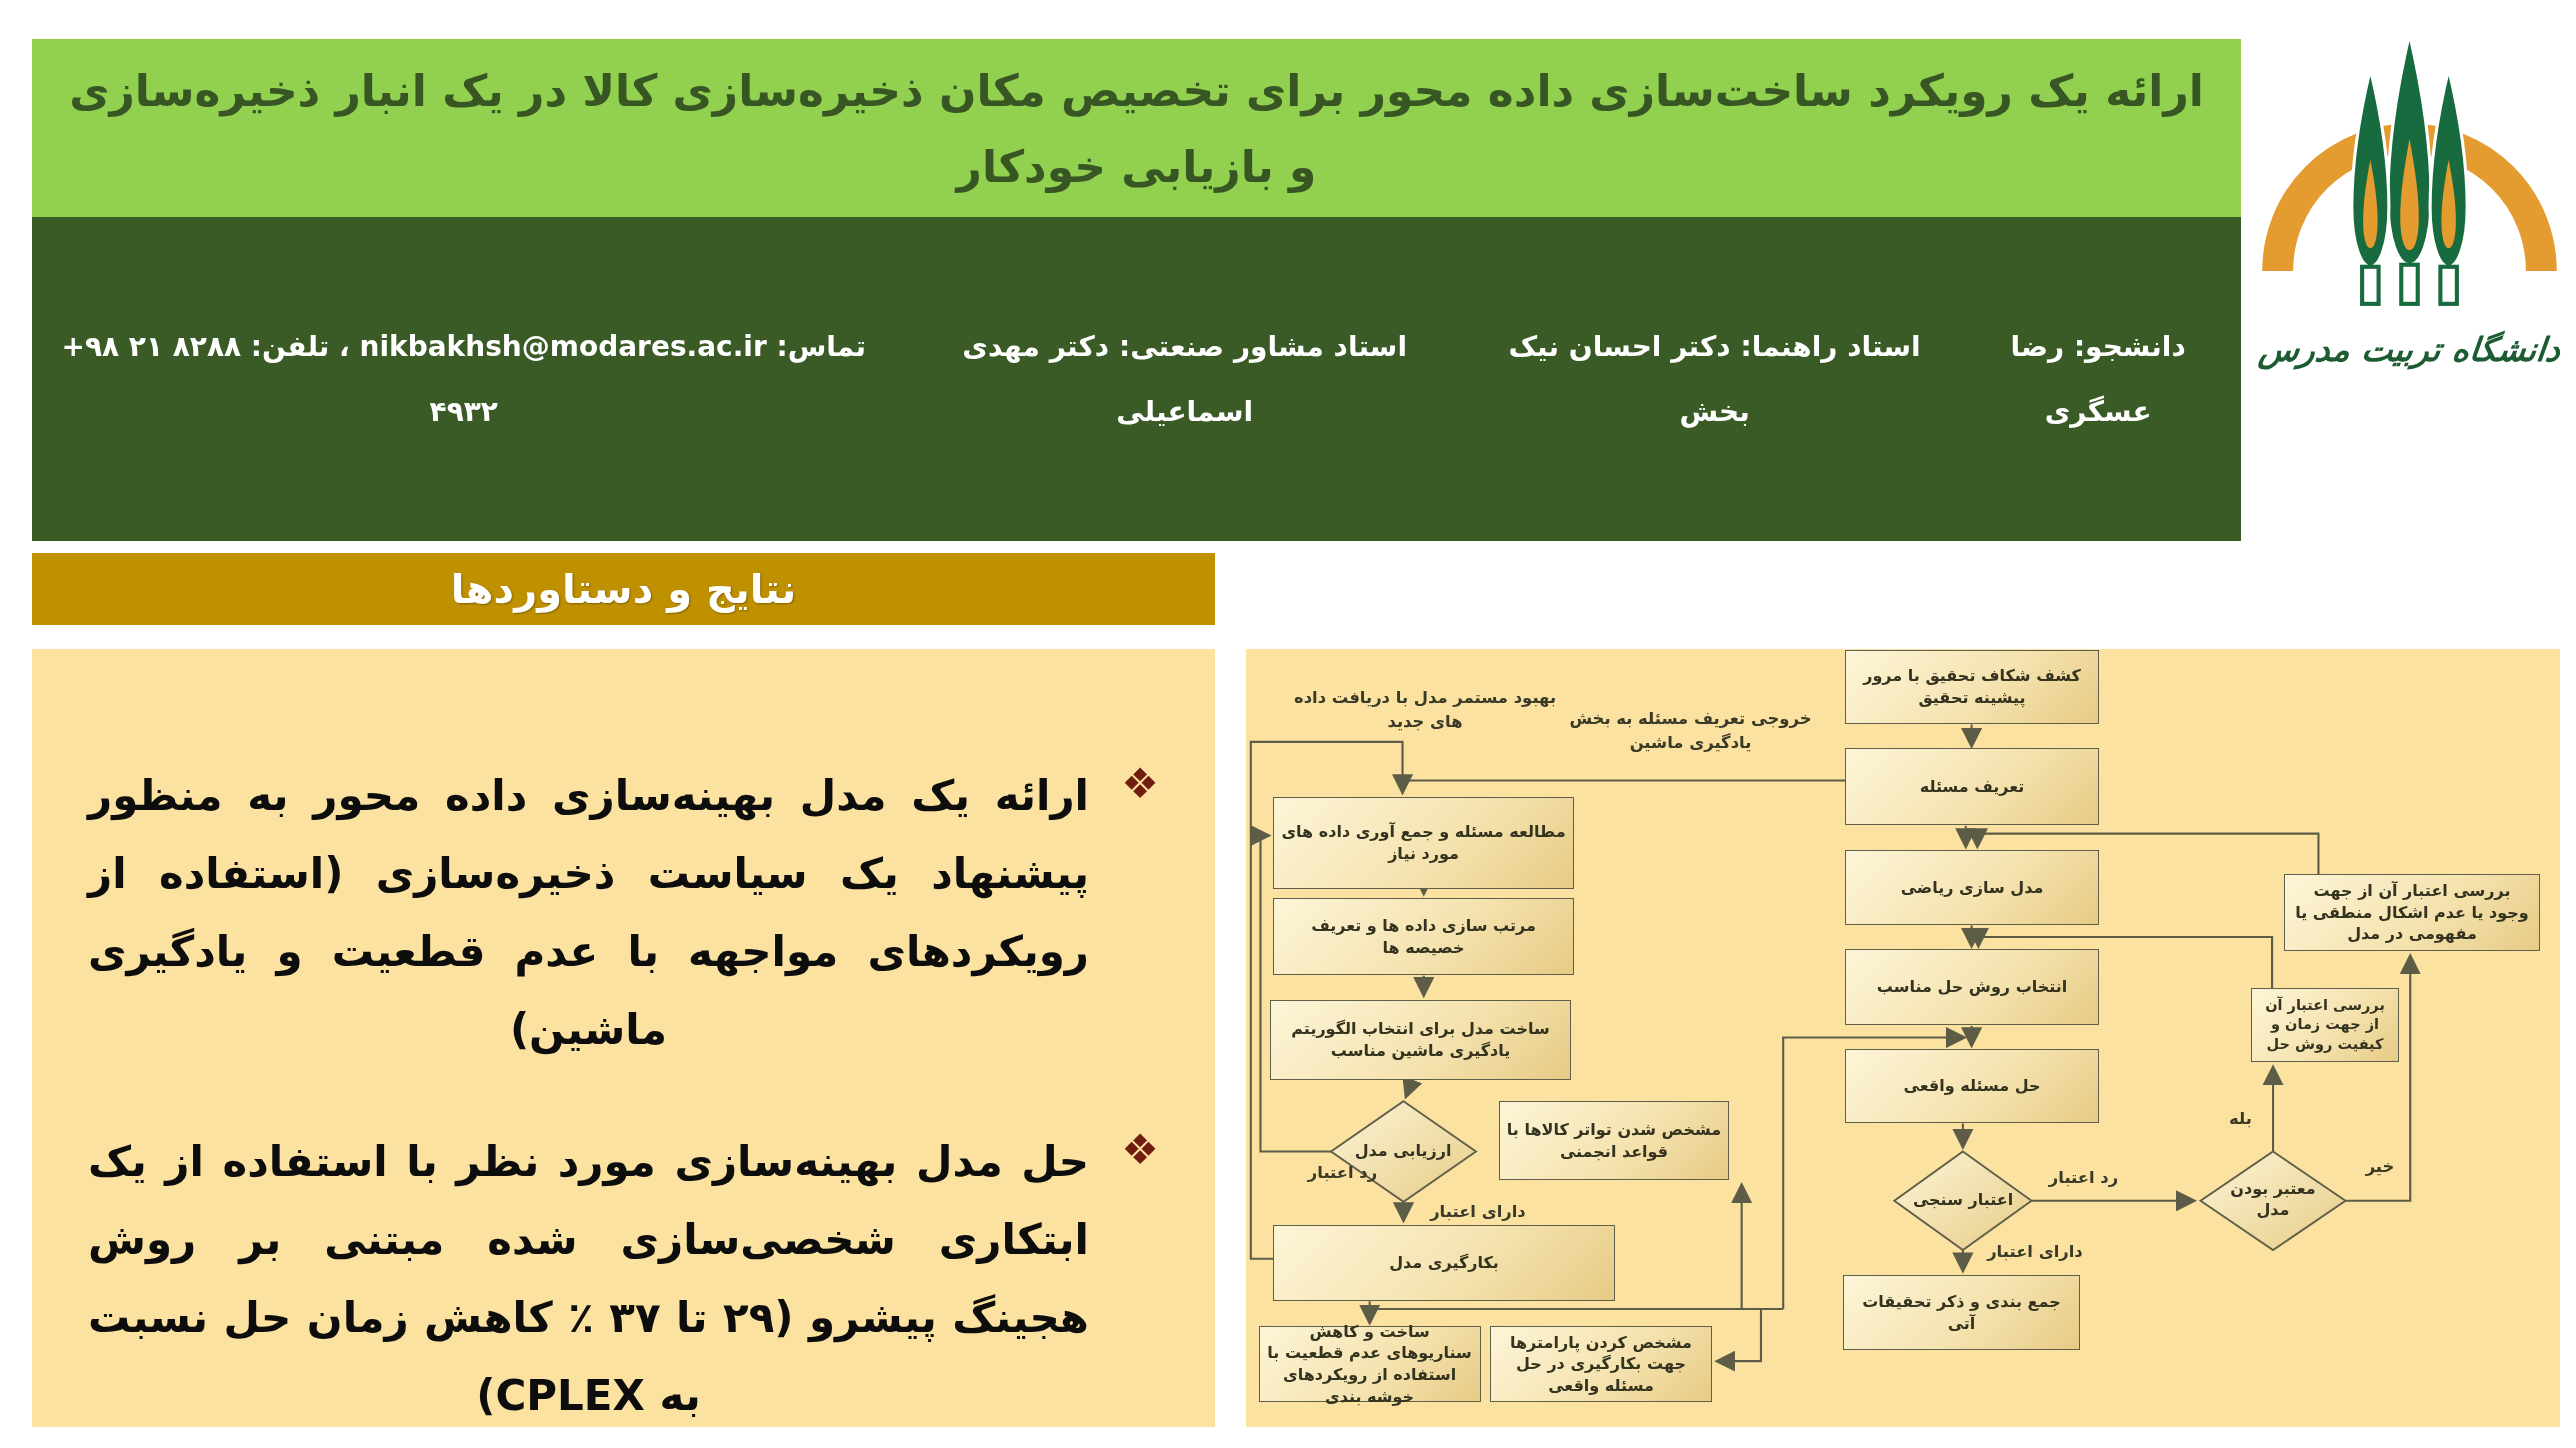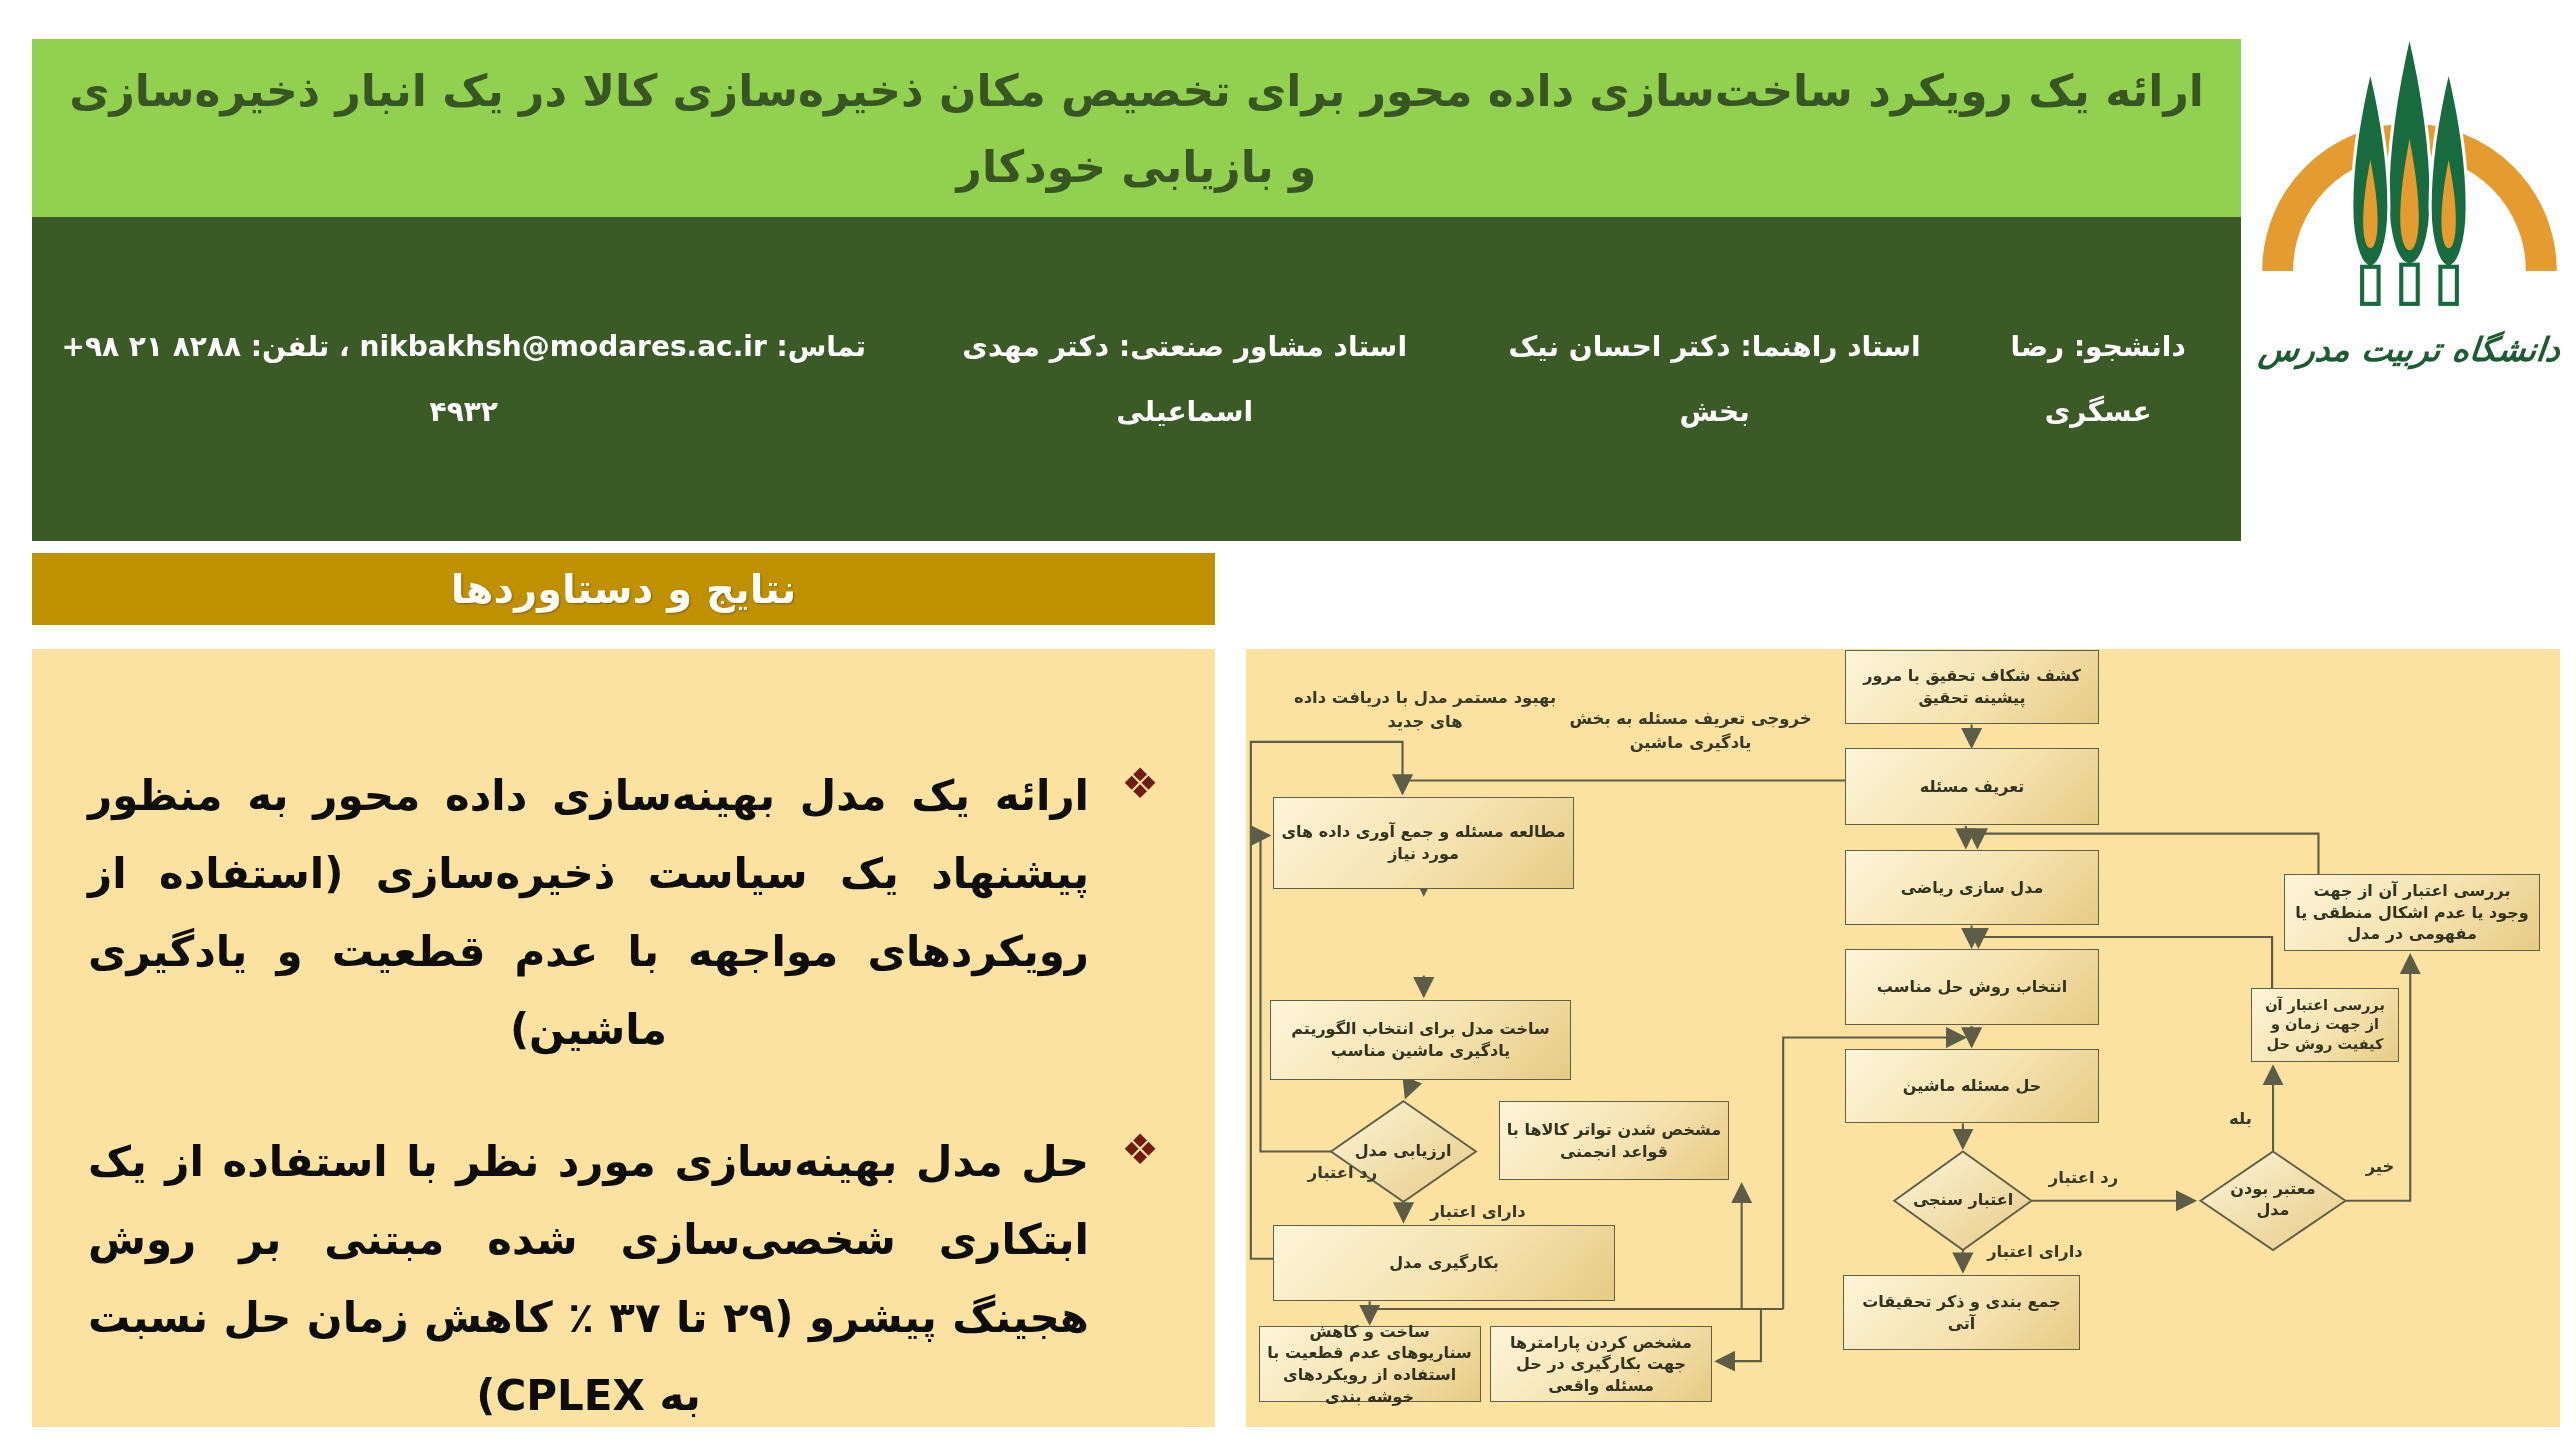--- a/index.html
+++ b/index.html
@@ -135,25 +135,26 @@
         <polygon points="163,468 238,520 163,572 88,520"></polygon>
         <polygon points="742,520 813,571 742,622 671,571"></polygon>
         <polygon points="1063,520 1138,571 1063,622 988,571"></polygon>
       </g>
     </svg>
 
     <div class="fbox" style="left:599px;top:1px;width:254px;height:74px;">کشف شکاف تحقیق با مرور پیشینه تحقیق</div>
     <div class="fbox" style="left:599px;top:99px;width:254px;height:77px;">تعریف مسئله</div>
     <div class="fbox" style="left:599px;top:201px;width:254px;height:75px;">مدل سازی ریاضی</div>
     <div class="fbox" style="left:599px;top:300px;width:254px;height:76px;">انتخاب روش حل مناسب</div>
-    <div class="fbox" style="left:599px;top:400px;width:254px;height:74px;">حل مسئله ماشین</div>
+    <div class="fbox" style="left:599px;top:400px;width:254px;height:74px;">حل مسئله واقعی</div>
     <div class="fbox" style="left:597px;top:626px;width:237px;height:75px;">جمع بندی و ذکر تحقیقات آتی</div>
     <div class="fbox" style="left:1005px;top:339px;width:148px;height:74px;font-size:14.5px;">بررسی اعتبار آن از جهت زمان و کیفیت روش حل</div>
     <div class="fbox" style="left:1038px;top:225px;width:256px;height:77px;">بررسی اعتبار آن از جهت وجود یا عدم اشکال منطقی یا مفهومی در مدل</div>
     <div class="fbox" style="left:27px;top:148px;width:301px;height:92px;">مطالعه مسئله و جمع آوری داده های مورد نیاز</div>
+    <div class="fbox" style="left:27px;top:249px;width:301px;height:77px;">مرتب سازی داده ها و تعریف خصیصه ها</div>
     <div class="fbox" style="left:24px;top:351px;width:301px;height:80px;">ساخت مدل برای انتخاب الگوریتم یادگیری ماشین مناسب</div>
     <div class="fbox" style="left:27px;top:576px;width:342px;height:76px;">بکارگیری مدل</div>
     <div class="fbox" style="left:12.6px;top:677px;width:222px;height:76px;">ساخت و کاهش سناریوهای عدم قطعیت با استفاده از رویکردهای خوشه بندی</div>
     <div class="fbox" style="left:244px;top:677px;width:222px;height:76px;">مشخص کردن پارامترها جهت بکارگیری در حل مسئله واقعی</div>
     <div class="fbox" style="left:253px;top:452px;width:230px;height:79px;">مشخص شدن تواتر کالاها با قواعد انجمنی</div>
 
     <div class="dtext" style="left:99px;top:478px;width:116px;height:48px;">ارزیابی مدل</div>
     <div class="dtext" style="left:664px;top:527px;width:106px;height:48px;">اعتبار سنجی</div>
     <div class="dtext" style="left:969px;top:527px;width:116px;height:48px;">معتبر بودن مدل</div>
 

